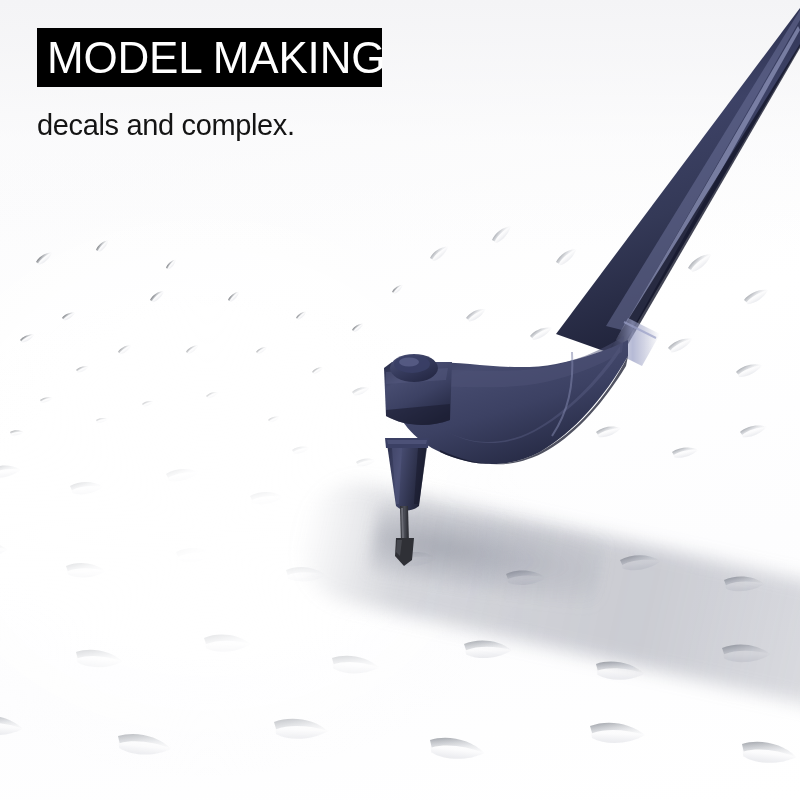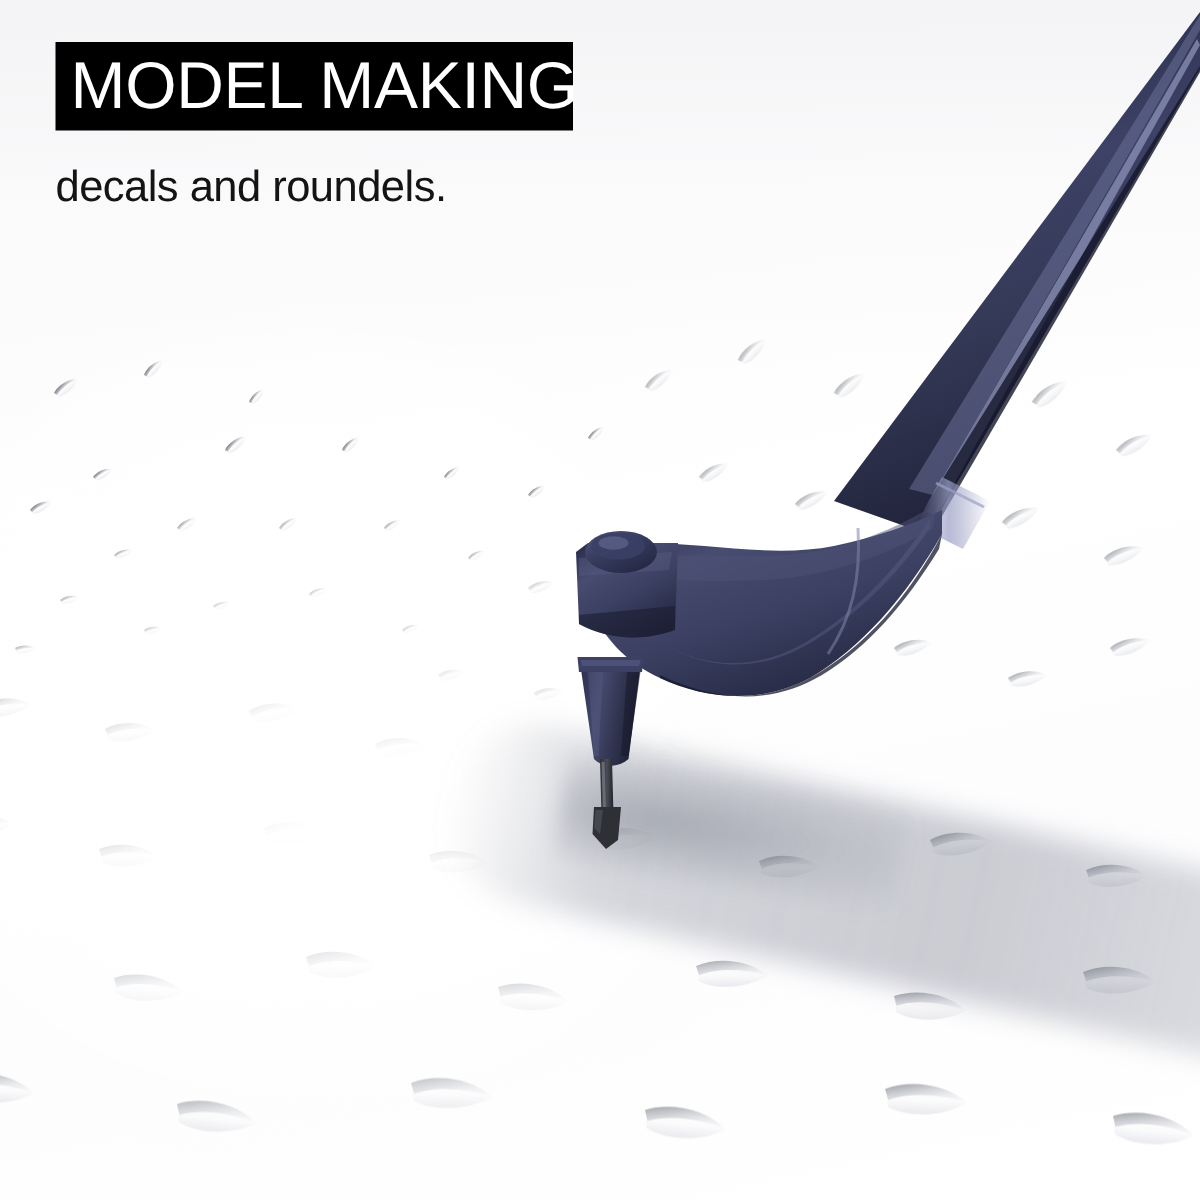--- a/index.html
+++ b/index.html
@@ -325,16 +325,16 @@
         <path d="M397,540 L402,540 L400,556 L396,552 Z" fill="#55575f" opacity="0.6"></path>
       </g>
     </svg>
   </div>
 
   <div class="title-box">
     <span class="title-text">MODEL MAKING</span>
   </div>
 
   <div class="body-copy">
-    <span class="ln">decals and roundels.</span>
+    <span class="ln">decals and complex.</span>
   </div>
 
 </div>
 
 </body></html>

